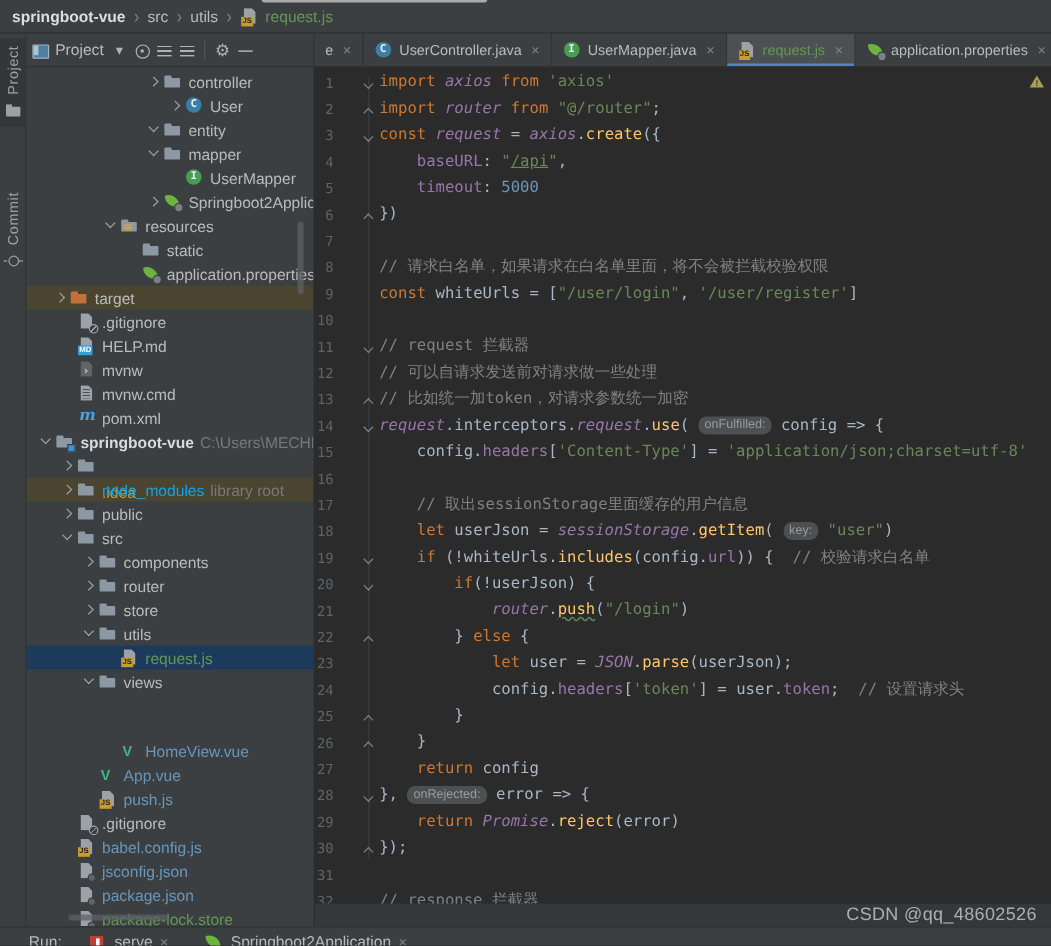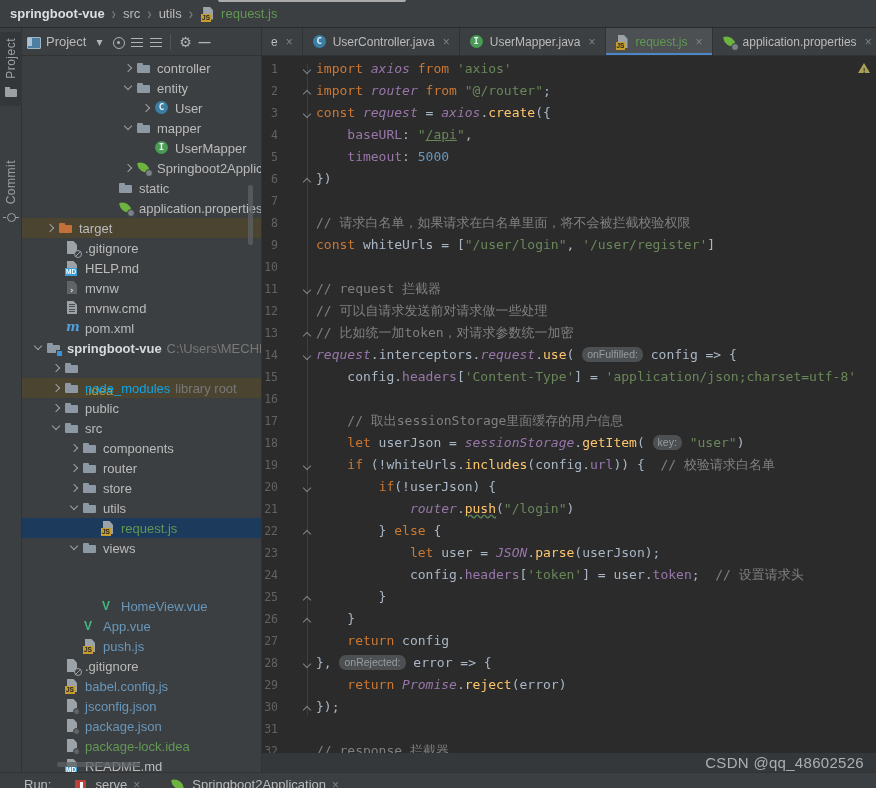--- a/index.html
+++ b/index.html
@@ -200,46 +200,53 @@
       <span class="x">×</span>
     </div>
   </div>
 
 <div class="tree" id="tree">
     <div class="trow" style="padding-left: 98px;">
       <span class="tarr c"></span>
       <span class="ic ic-folder fol"></span>
       <span class="tlabel">controller</span>
     </div>
+    <div class="trow" style="padding-left: 116px;">
+      <span class="tarr c"></span>
+      <span class="ic ic-class circ" data-ch="C"></span>
+      <span class="tlabel">User</span>
+    </div>
     <div class="trow" style="padding-left: 98px;">
       <span class="tarr o"></span>
       <span class="ic ic-folder fol"></span>
       <span class="tlabel">entity</span>
     </div>
-    <div class="trow" style="padding-left: 116px;">
-      <span class="tarr c"></span>
-      <span class="ic ic-class circ" data-ch="C"></span>
-      <span class="tlabel">User</span>
-    </div>
     <div class="trow" style="padding-left: 98px;">
       <span class="tarr o"></span>
       <span class="ic ic-folder fol"></span>
       <span class="tlabel">mapper</span>
     </div>
     <div class="trow" style="padding-left: 116px;">
       <span class="tarr"></span>
       <span class="ic ic-interface circ" data-ch="I"></span>
       <span class="tlabel">UserMapper</span>
     </div>
     <div class="trow" style="padding-left: 98px;">
       <span class="tarr c"></span>
       <span class="ic ic-spring-class leafy">
         <i></i>
       </span>
       <span class="tlabel">Springboot2Application</span>
+    </div>
+    <div class="trow" style="padding-left: 62px;">
+      <span class="tarr o"></span>
+      <span class="ic ic-folder-resources fol">
+        <i></i>
+      </span>
+      <span class="tlabel">resources</span>
     </div>
     <div class="trow" style="padding-left: 80px;">
       <span class="tarr"></span>
       <span class="ic ic-folder fol"></span>
       <span class="tlabel">static</span>
     </div>
     <div class="trow" style="padding-left: 80px;">
       <span class="tarr"></span>
       <span class="ic ic-spring-properties leafy">
         <i></i>
@@ -388,21 +395,21 @@
       <span class="ic ic-json fil">
         <i></i>
       </span>
       <span class="tlabel" style="color: rgb(104, 151, 187);">package.json</span>
     </div>
     <div class="trow" style="padding-left: 26px;">
       <span class="tarr"></span>
       <span class="ic ic-json fil">
         <i></i>
       </span>
-      <span class="tlabel" style="color: rgb(98, 151, 85);">package-lock.idea</span>
+      <span class="tlabel" style="color: rgb(98, 151, 85);">package-lock.store</span>
     </div>
     <div class="trow" style="padding-left: 26px;">
       <span class="tarr"></span>
       <span class="ic ic-markdown fil">
         <i>MD</i>
       </span>
       <span class="tlabel">README.md</span>
     </div>
   </div>
 <div class="vscroll" style="left:248px;top:185px"></div>

